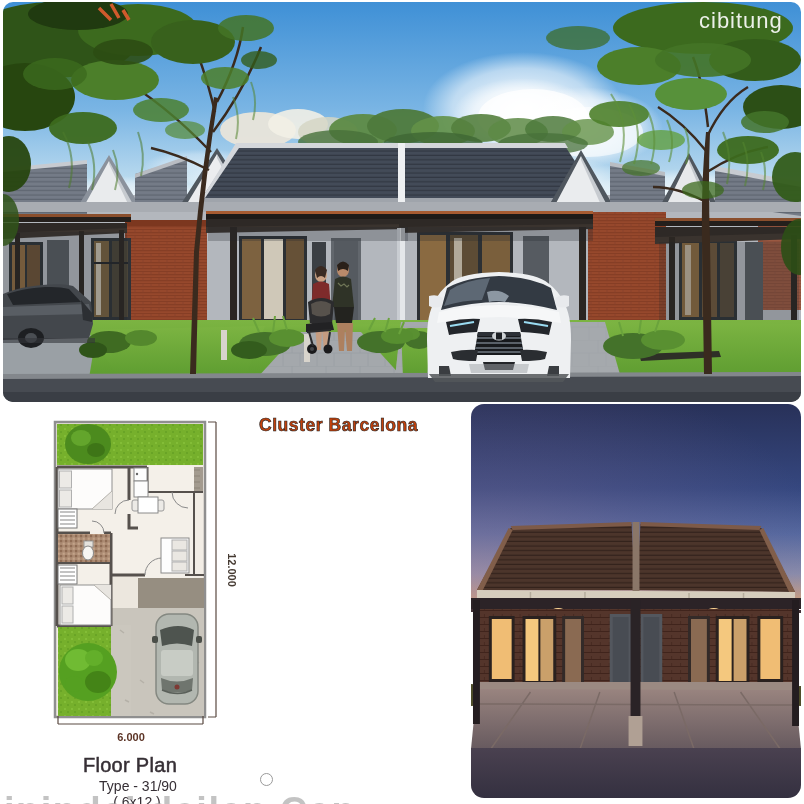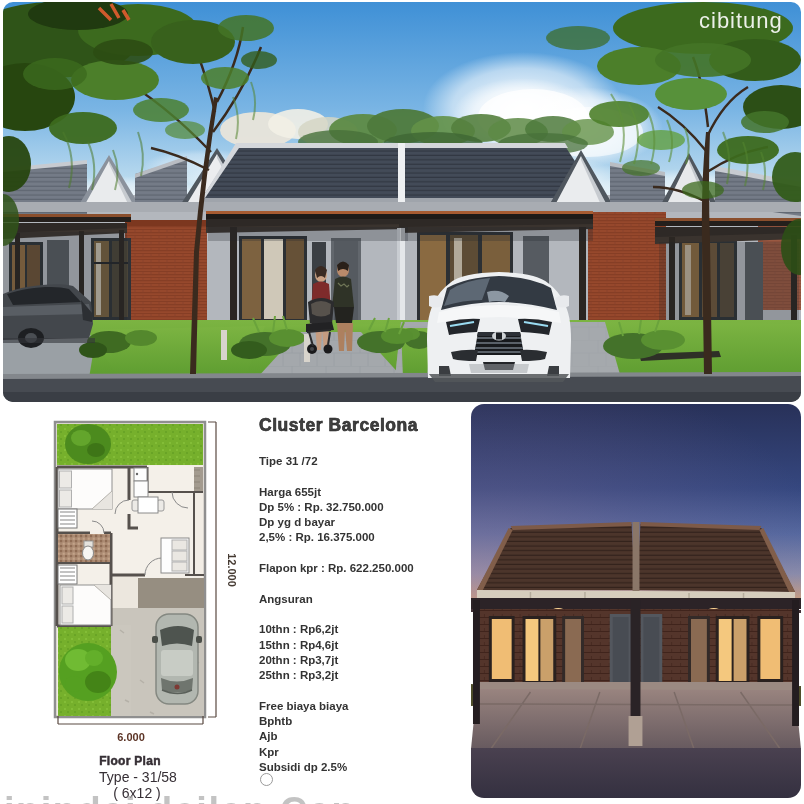--- a/index.html
+++ b/index.html
@@ -514,48 +514,27 @@
 <text x="228" y="570" transform="rotate(90 228 570)" font-size="11" font-weight="bold" fill="#453a32" text-anchor="middle" font-family="Liberation Sans">12.000</text>
 
 <g stroke="#5a4a42" stroke-width="1.2" fill="none">
 <path d="M58 724 H203 M58 724 V716 M203 724 V716"></path>
 </g>
 
 <text x="131" y="741" font-size="11" font-weight="bold" fill="#5c3426" text-anchor="middle" font-family="Liberation Sans">6.000</text>
 </svg>
 
 <div class="abs" style="left:25px;top:754px;width:210px;text-align:center;color:#362f35">
-  <div style="font-size:12px;font-weight:bold;letter-spacing:0.3px;-webkit-text-stroke:0.5px #362f35">Floor Plan</div>
-  <div style="font-size:14px;margin-top:1px;margin-left:16px">Type - 31/58</div>
+  <div style="font-size:20px;font-weight:normal;letter-spacing:0.3px;-webkit-text-stroke:0.5px #362f35">Floor Plan</div>
+  <div style="font-size:14px;margin-top:1px;margin-left:16px">Type - 31/90</div>
   <div style="font-size:14px;margin-left:14px">( 6x12 )</div>
 </div>
 
 <div class="abs" style="left:259px;top:415px;width:215px;color:#2d2d2d">
-  <div style="font-size:17.5px;font-weight:bold;letter-spacing:0.55px;color:#404040;-webkit-text-stroke:0.6px #222">Cluster Barcelona</div>
-  <div style="font-size:11.5px;font-weight:bold;letter-spacing:0;line-height:15.3px;margin-top:18px;white-space:pre;color:#333">Tipe 31 /72
-
-Harga 655jt
-Dp 5% : Rp. 32.750.000
-Dp yg d bayar
-2,5% : Rp. 16.375.000
-
-Flapon kpr : Rp. 622.250.000
-
-Angsuran
-
-10thn : Rp6,2jt
-15thn : Rp4,6jt
-20thn : Rp3,7jt
-25thn : Rp3,2jt
-
-Free biaya biaya
-Bphtb
-Ajb
-Kpr
-Subsidi dp 2.5%</div>
+  <div style="font-size:17.5px;font-weight:bold;letter-spacing:0.55px;color:#c2410c;-webkit-text-stroke:0.6px #222">Cluster Barcelona</div>
 </div>
 
 <div class="abs" style="left:260px;top:773px;width:11px;height:11px;border:1.6px solid #9a9a9a;border-radius:50%"></div>
 
 <svg class="abs" style="left:471px;top:404px;border-radius:13px" width="330" height="394" viewBox="0 0 333 394" preserveAspectRatio="none">
 <defs>
 <linearGradient id="dsky" x1="0" y1="0" x2="0" y2="1">
   <stop offset="0" stop-color="#283159"></stop>
   <stop offset="0.42" stop-color="#35477f"></stop>
   <stop offset="0.65" stop-color="#55689f"></stop>

